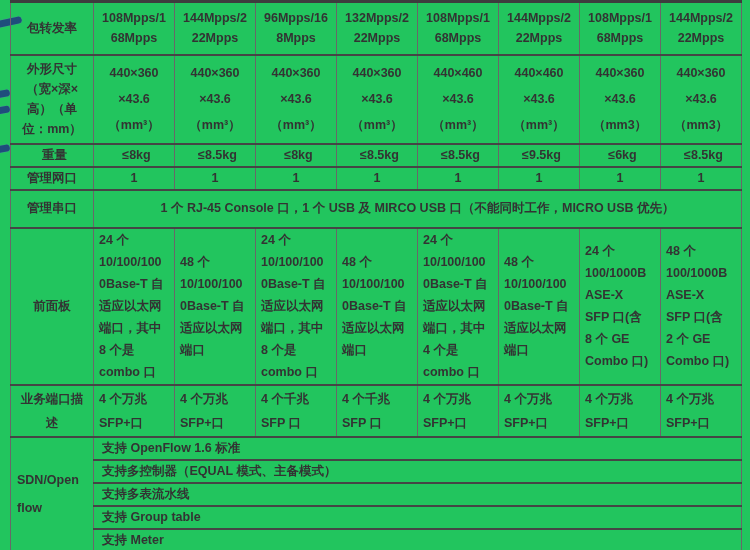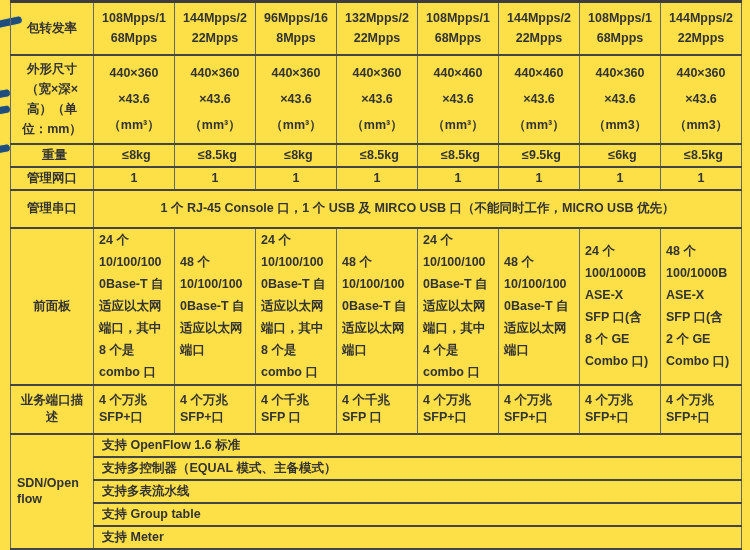--- a/index.html
+++ b/index.html
@@ -1,18 +1,18 @@
 <!DOCTYPE html>
 <html><head>
 <meta charset="utf-8">
 <style>
   * { margin:0; padding:0; box-sizing:border-box; }
   body { background:#e8e8e8; font-family:"Liberation Sans","DejaVu Sans",sans-serif; }
   .page {
-    position:relative; width:750px; height:550px; background:#fde047;
+    position:relative; width:750px; height:550px; background:#22c55e;
     overflow:hidden; color:#333;
   }
   
   .pen-stroke {
     position:absolute; background:#1f4d7c; border-radius:4px; height:7px;
     box-shadow:0 0 1px #5b84ad;
   }
   .stroke1 { top:19px;  left:-8px; width:30px; transform:rotate(-12deg); }
   .stroke2 { top:92px;  left:-24px; width:34px; transform:rotate(-10deg); }
   .stroke3 { top:108px; left:-22px; width:32px; transform:rotate(-10deg); }
@@ -34,25 +34,25 @@
     overflow:hidden;
   }
   tr.r-forward > * { height:53px; line-height:20px; }
   tr.r-dim     > * { height:89px; line-height:26px; }
   tr.r-dim th      { line-height:20px; }
   tr.r-weight  > * { height:21px;padding-left:8px; }
   tr.r-mgmteth > * { height:22px; }
   tr.r-serial  > * { height:38px; }
   tr.r-panel   > * { height:157px; line-height:22px; }
   tr.r-panel td    { text-align:left; padding:0 2px 0 5px; }
-  tr.r-service > * { height:49px; line-height:17px; }
+  tr.r-service > * { height:49px; line-height:24px; }
   tr.r-service td  { text-align:left; padding-left:5px; }
   tr.r-sdn     > * { height:23px; }
   tr.r-sdn td      { text-align:left; padding-left:8px; }
-  th.sdn-label     { text-align:left; padding-left:6px; line-height:16px;margin-left:32px; }
+  th.sdn-label     { text-align:left; padding-left:6px; line-height:28px;margin-left:32px; }
   tr.r-partial > * { height:9px; border-bottom:none; }
 </style>
 </head>
 <body>
 
 <div class="page">
 
   <div class="pen-stroke stroke1"></div>
   <div class="pen-stroke stroke2"></div>
   <div class="pen-stroke stroke3"></div>

